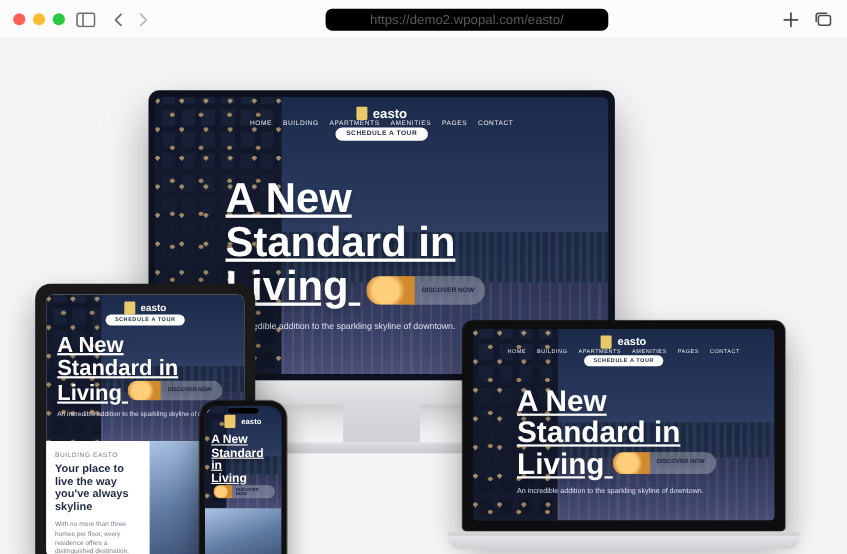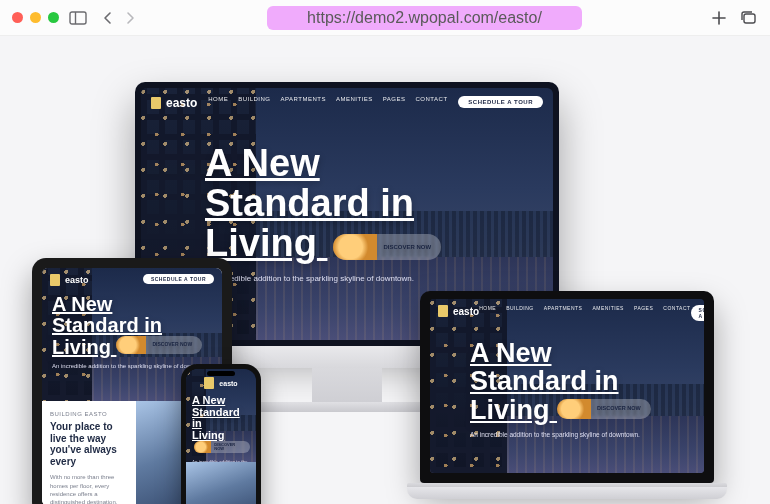--- a/index.html
+++ b/index.html
@@ -8,21 +8,21 @@
 
 .chrome { height: 36px; background: #fcfcfc; display: flex; align-items: center; padding: 0 12px; gap: 10px; border-bottom: 1px solid #eee; }
 .lights { display: flex; gap: 7px; }
 .light { width: 11px; height: 11px; border-radius: 50%; }
 .red { background: #ff5f57; }
 .yellow { background: #febc2e; }
 .green { background: #28c840; }
 .toolbar-icon { width: 18px; height: 18px; display: flex; align-items: center; justify-content: center; color: #5a5a5a; }
 .navarrows { display: flex; gap: 4px; margin-left: 2px; }
 .url { flex: 1; display: flex; justify-content: center; }
-.url-box { background: #f0abfc; border-radius: 6px; padding: 3px 40px; font-size: 16px; color: #5a5a5a; }
+.url-box { background: #000000; border-radius: 6px; padding: 3px 40px; font-size: 12px; color: #5a5a5a; }
 .right-tools { display: flex; gap: 12px; align-items: center; }
 
 .canvas { position: relative; width: 770px; height: 468px; }
 
 
 .hero { position: absolute; inset: 0; background: linear-gradient(180deg,#1c2a4a 0%, #2a3a5e 40%, #3a4768 70%, #56537a 100%); overflow: hidden; }
 .bldg { position: absolute; left: 0; top: 0; bottom: 0; width: 28%; background:
   repeating-linear-gradient(90deg, #12182a 0 6px, transparent 6px 18px),
   repeating-linear-gradient(0deg, #12182a 0 6px, transparent 6px 20px),
   linear-gradient(#1a2238,#0d1322);
@@ -39,21 +39,21 @@
   opacity:.7;
 }
 .water { position:absolute; left:28%; right:0; bottom:0; height:33%; background:
   linear-gradient(180deg,#2d3558 0%, #3a436a 60%, #4a4e78 100%);
 }
 .reflect { position:absolute; left:28%; right:0; bottom:0; height:33%; background:
   repeating-linear-gradient(90deg, rgba(255,200,120,.18) 0 2px, transparent 2px 9px);
   opacity:.5;
 }
 
-.navbar { position: relative; display: flex; align-items: flex-start; justify-content: space-between; padding: 8px 10px 4px 10px; }
+.navbar { position: relative; display: flex; align-items: center; justify-content: space-between; padding: 8px 10px 4px 10px; flex-direction: column; }
 .brand { color: #fff; font-weight: 700; display: flex; align-items: center; gap: 5px; }
 .brand .logo { width: 10px; height: 12px; background: #e9c96a; border-radius: 1px; display:inline-block; }
 .menu { display: flex; gap: 10px; }
 .menu span { color: #fff; font-size: 6px; letter-spacing: .5px; text-transform: uppercase; opacity: .9; }
 .cta { background: #fff; color: #1b2542; border-radius: 999px; padding: 3px 10px; font-size: 6px; font-weight: 700; letter-spacing: .5px; }
 
 .headline { position: relative; color: #fff; font-weight: 800; line-height: 1.05; text-shadow: 0 2px 6px rgba(0,0,0,.25); text-decoration: underline; }
 .sub { position: relative; color: #eef; opacity: .9; }
 .pill { display: inline-flex; align-items: center; border-radius: 999px; overflow: hidden; background: rgba(255,255,255,.28); backdrop-filter: blur(1px); }
 .pill .img { background: radial-gradient(circle at 40% 50%, #ffce7a 0 40%, #d28a2e 60% 100%); }
@@ -242,21 +242,21 @@
           <span class="pill">
                 <span class="img"></span>
                 <span class="lbl">DISCOVER NOW</span>
               </span>
         </div>
       </div>
       <div class="sub">An incredible addition to the sparkling skyline of downtown.</div>
       <div class="below">
         <div class="txt">
           <small>BUILDING EASTO</small>
-          <h4>Your place to live the way you've always every</h4>
+          <h4>Your place to live the way you've always skyline</h4>
           <p>With no more than three homes per floor, every residence offers a distinguished destination. Each residence is designed with expansive open floor plans and dramatic spaces.</p>
         </div>
         <div class="img"></div>
       </div>
     </div>
       </div>
   </div>
 
   <div class="iphone">
     <div class="body">

